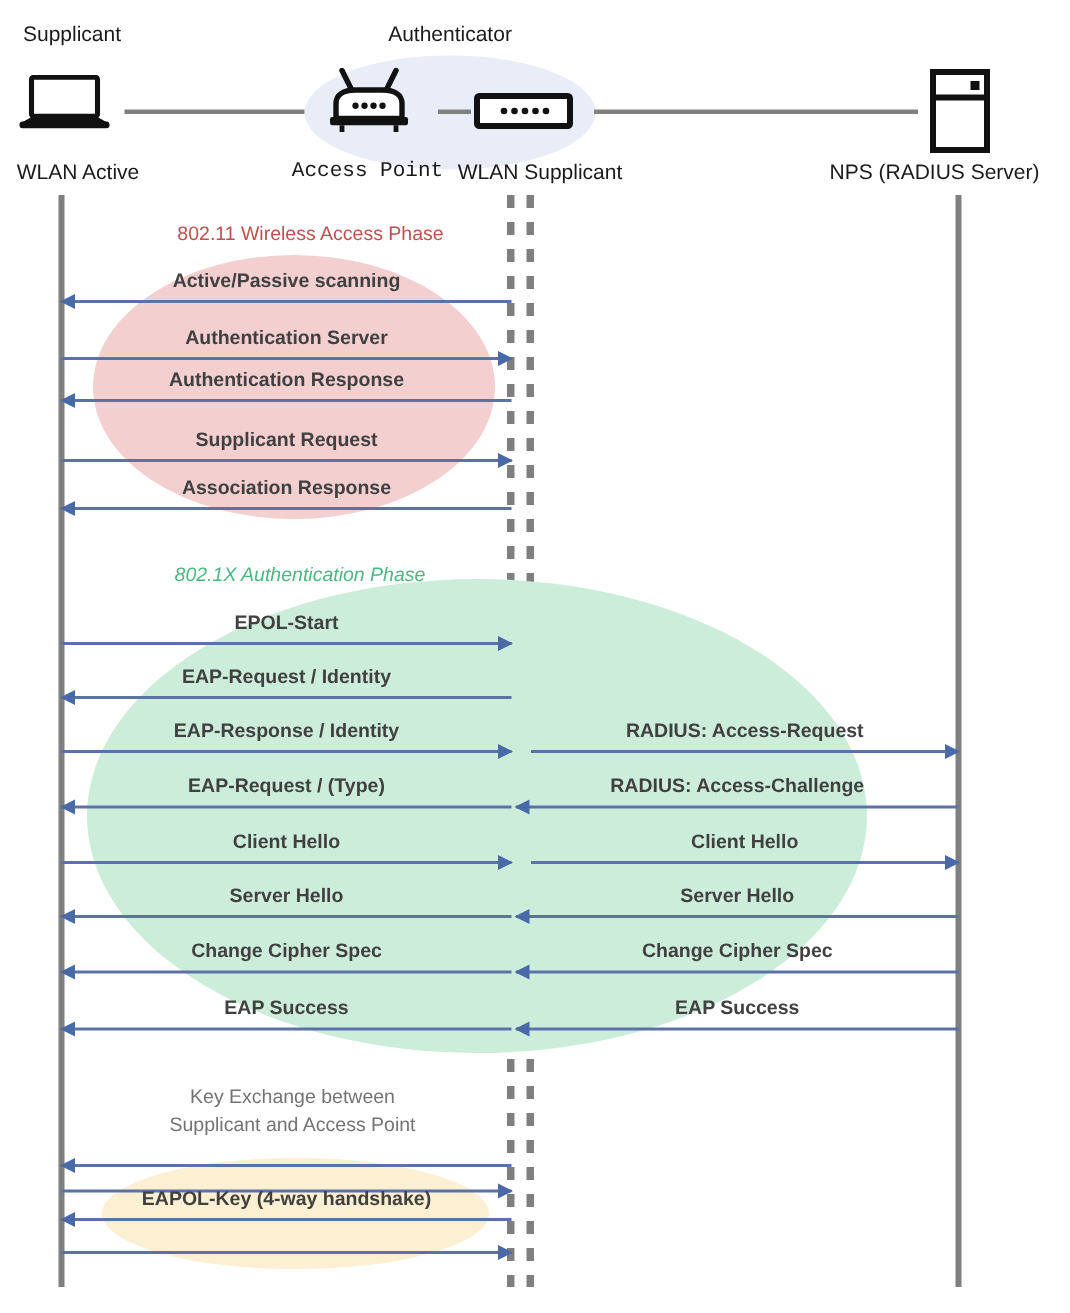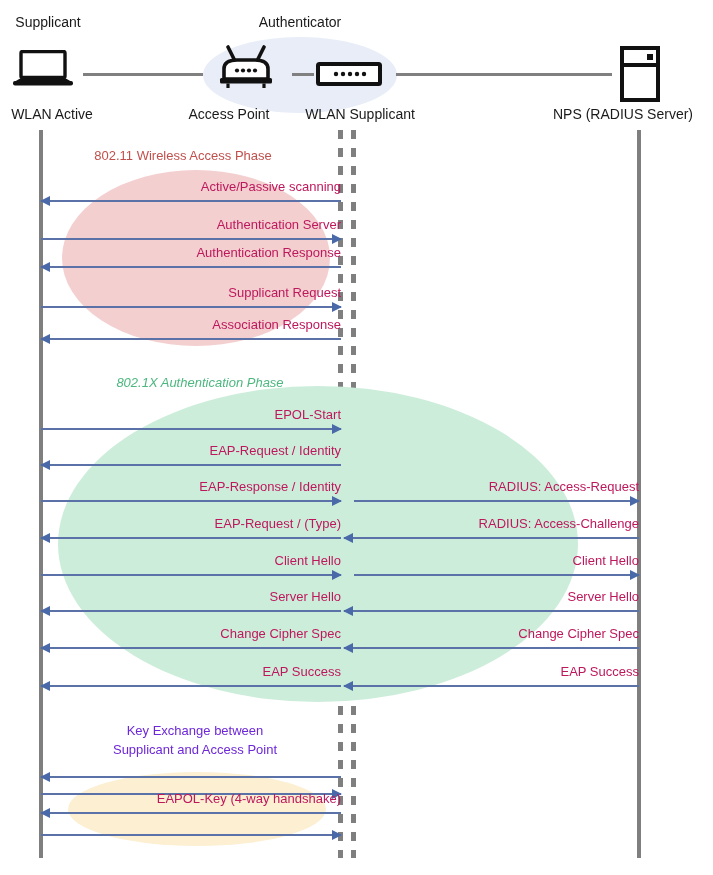--- a/index.html
+++ b/index.html
@@ -117,24 +117,25 @@
   }
   .msg.rtl .head {
     left: -1px;
     border-right: 10px solid #4a69a8;
   }
   .msg .caption {
     position: absolute;
     left: 0;
     width: 100%;
     bottom: 6px;
-    text-align: right;
+    text-align: center;
     font-size: 13px;
-    color: #be185d;
+    color: #404040;
     white-space: nowrap;
+    font-weight: bold;
   }
 </style>
 </head>
 <body>
 
 <div id="canvas">
 
   <div class="auth-blob"></div>
 
   <div class="link-line" style="left:83px; top:73px; width:120px;"></div>
@@ -180,36 +181,36 @@
 
   <div class="icon" style="left:620px; top:46px;">
     <svg width="40" height="56" viewBox="0 0 40 56">
       <rect x="2" y="2" width="36" height="52" fill="#ffffff" stroke="#111111" stroke-width="4"></rect>
       <path d="M2 19 L38 19" stroke="#111111" stroke-width="4"></path>
       <rect x="27" y="8" width="6" height="6" fill="#111111"></rect>
     </svg>
   </div>
 
   <div class="actor-name" style="left:0px; top:106px; width:104px;">WLAN Active</div>
-  <div class="actor-name" style="left:174px; top:106px; width:110px;">Access Point</div>
+  <div class="actor-name" style="left:190px; top:106px; width:110px;font-family:Liberation Mono, monospace;">Access Point</div>
   <div class="actor-name" style="left:301px; top:106px; width:118px;">WLAN Supplicant</div>
   <div class="actor-name" style="left:548px; top:106px; width:150px;">NPS (RADIUS Server)</div>
 
   <div class="lifeline" style="left:39px; top:130px; height:728px;"></div>
   <div class="lifeline-dashed" style="left:338px; top:130px; height:728px;"></div>
   <div class="lifeline-dashed" style="left:351px; top:130px; height:728px;"></div>
   <div class="lifeline" style="left:637px; top:130px; height:728px;"></div>
 
   <div class="phase-ellipse pink" style="left:62px; top:170px; width:268px; height:176px;"></div>
   <div class="phase-ellipse green" style="left:58px; top:386px; width:520px; height:316px;"></div>
   <div class="phase-ellipse yellow" style="left:68px; top:772px; width:258px; height:74px;"></div>
 
-  <div class="phase-label" style="left:48px; top:146px; width:270px; color:#c0504d;">802.11 Wireless Access Phase</div>
+  <div class="phase-label" style="left:72px; top:146px; width:270px; color:#c0504d;">802.11 Wireless Access Phase</div>
   <div class="phase-label" style="left:60px; top:373px; width:280px; color:#4cb77f;font-style:italic;">802.1X Authentication Phase</div>
-  <div class="phase-label" style="left:60px; top:721px; width:270px; color:#6d28d9;">Key Exchange between
+  <div class="phase-label" style="left:60px; top:721px; width:270px; color:#737373;">Key Exchange between
 Supplicant and Access Point</div>
 
   <div class="msg rtl" style="left:41px; top:200px; width:300px;">
     <div class="shaft"></div>
     <div class="head"></div>
     <div class="caption">Active/Passive scanning</div>
   </div>
 
   <div class="msg ltr" style="left:41px; top:238px; width:300px;">
     <div class="shaft"></div>

